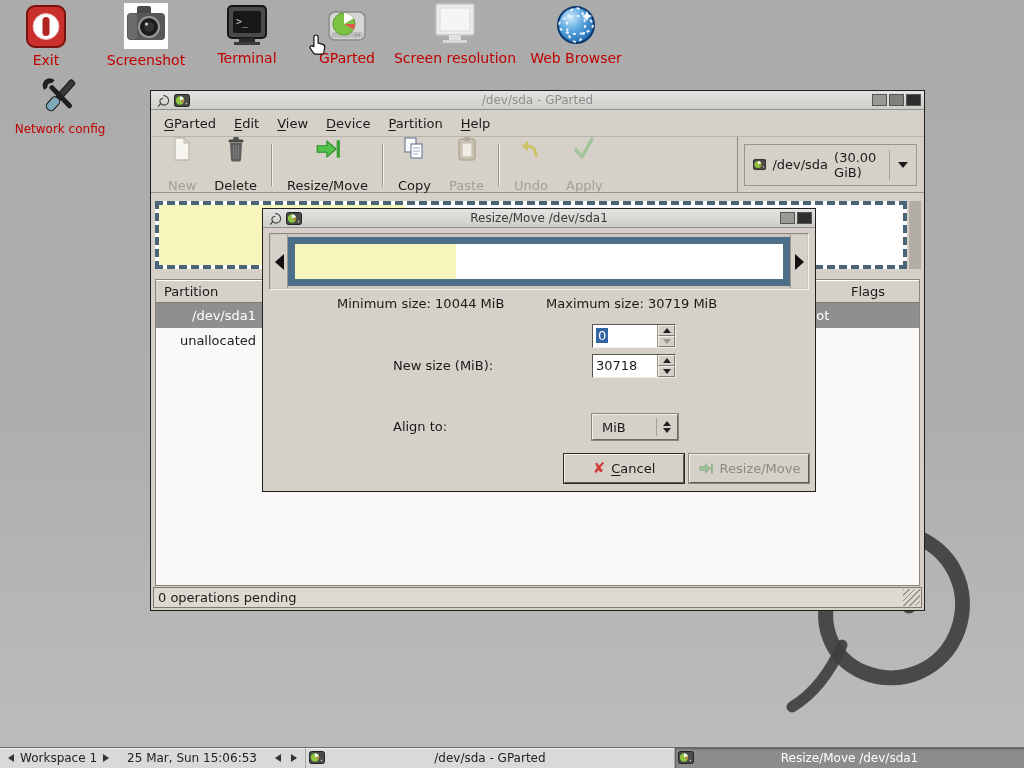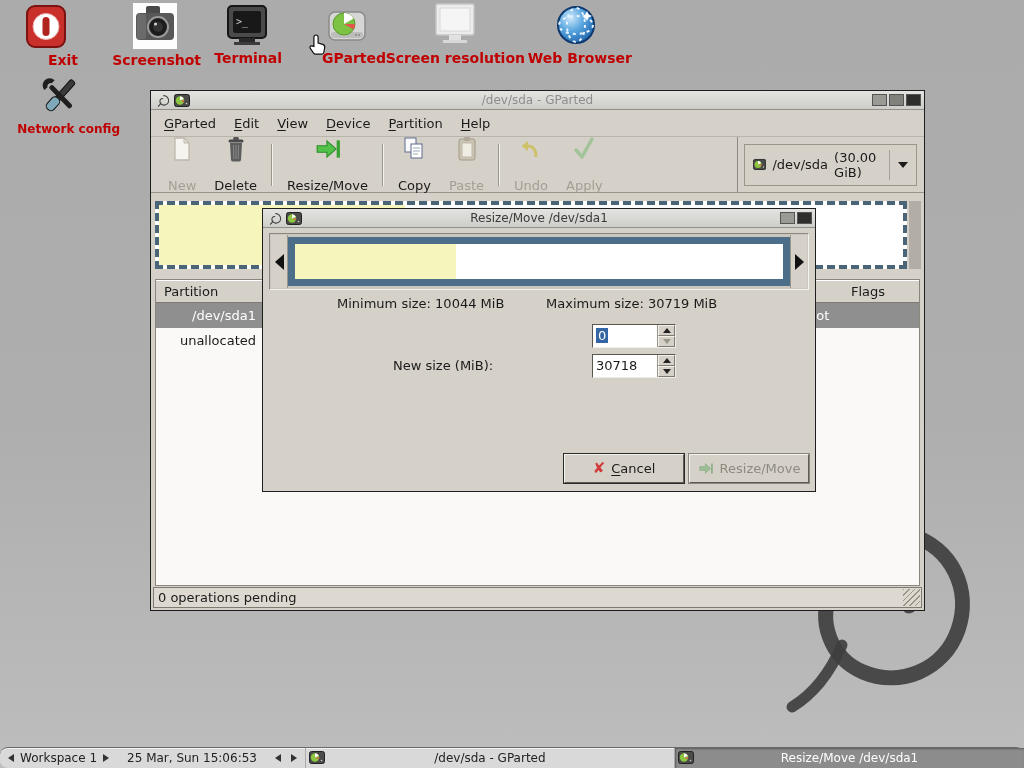--- a/index.html
+++ b/index.html
@@ -5,21 +5,21 @@
   * { margin:0; padding:0; box-sizing:border-box; }
   html,body { width:1024px; height:768px; overflow:hidden; }
   body { font-family:"DejaVu Sans","Liberation Sans",sans-serif; font-size:13px; color:#1a1a1a; }
 
   #desktop { position:relative; width:1024px; height:768px; overflow:hidden;
     background:linear-gradient(180deg,#ABABAB 0%,#AEAEAE 55%,#BDBDBD 100%); }
 
   
   .dicon { position:absolute; text-align:center; z-index:2; cursor:default; }
   .dicon .ic { display:block; margin:0 auto 2px auto; }
-  .dicon .lbl { color:#C00000; font-weight:bold; font-size:14px; white-space:nowrap;text-align:right; }
+  .dicon .lbl { color:#C00000; font-weight:normal; font-size:14px; white-space:nowrap; }
   .dicon.small .lbl { font-size:12px; }
 
   
   .win { position:absolute; background:#D5D1C8; border:1px solid #1e1e1e; }
   .titlebar { position:relative; height:19px; background:linear-gradient(#E3E3E1,#CECEC9);
     border-bottom:1px solid #8f8f8f; display:flex; align-items:center; }
   .titlebar .ticon { margin-left:5px; display:flex; align-items:center; }
   .title-text { position:absolute; left:0; right:0; text-align:center; font-size:12px; }
   .title-inactive { color:#8E8E8E; }
   .title-active { color:#3A3A3A; }
@@ -117,21 +117,21 @@
   .gbtn { position:absolute; top:0; width:120px; height:29px; background:#D5D1C8;
     border:1px solid; border-color:#f4f2ec #5f5b53 #5f5b53 #f4f2ec; outline:1px solid #2a2a2a;
     display:flex; align-items:center; justify-content:center; gap:6px; font-size:13px; }
   .gbtn.noring { outline:1px solid #8a867d; }
   .gbtn .xmark { color:#D23B3B; font-weight:bold; font-size:15px; line-height:1; }
   .gbtn.disabled { color:#8E8A82; }
 
   
   .taskbar { position:absolute; left:0; right:0; bottom:0; height:21px; z-index:50;
     background:#D9D9D9; border-top:1px solid #6a6a6a; box-shadow:inset 0 1px 0 #F2F2F2;
-    display:flex; align-items:center; font-size:12px; color:#222;border-radius:8px; }
+    display:flex; align-items:center; font-size:12px; color:#222; }
   .ws { display:flex; align-items:center; gap:6px; padding:0 8px; }
   .clock { padding:0 10px; white-space:nowrap; }
   .wtri-l { width:0; height:0; border-top:4px solid transparent; border-bottom:4px solid transparent;
     border-right:6px solid #333; }
   .wtri-r { width:0; height:0; border-top:4px solid transparent; border-bottom:4px solid transparent;
     border-left:6px solid #333; }
   .cyc { display:flex; gap:10px; padding:0 8px; }
   .task { height:21px; display:flex; align-items:center; position:relative; }
   .task .ticn { position:absolute; left:3px; top:2px; }
   .task .ttxt { flex:1; text-align:center; white-space:nowrap; overflow:hidden; }
@@ -167,21 +167,21 @@
   <div class="dicon" style="left:14px;top:4px;width:64px;">
     <svg class="ic" width="44" height="46" viewBox="0 0 44 46">
       <rect x="3" y="2" width="38" height="41" rx="8" fill="#C9302C" stroke="#7A1210" stroke-width="2"></rect>
       <circle cx="22" cy="22.5" r="13" fill="#fff"></circle>
       <circle cx="22" cy="22.5" r="13" fill="none" stroke="#E8B0AE" stroke-width="1"></circle>
       <rect x="18.5" y="13" width="7" height="19" rx="3.5" fill="#B02420"></rect>
     </svg>
     <div class="lbl">Exit</div>
   </div>
 
-  <div class="dicon" style="left:109px;top:2px;width:92px;">
+  <div class="dicon" style="left:100px;top:2px;width:92px;">
     <svg class="ic" width="46" height="48" viewBox="0 0 46 48">
       <rect x="1" y="1" width="44" height="46" fill="#FDFDFD"></rect>
       <rect x="14" y="4" width="14" height="9" rx="2" fill="#4a4a4a"></rect>
       <rect x="4" y="11" width="38" height="27" rx="4" fill="#585858"></rect>
       <rect x="5" y="12" width="9" height="25" rx="2" fill="#6b6b6b"></rect>
       <circle cx="26" cy="25" r="10" fill="#1c1c1c" stroke="#9a9a9a" stroke-width="2"></circle>
       <circle cx="26" cy="25" r="5" fill="#333"></circle>
       <circle cx="23.5" cy="22" r="1.6" fill="#cfcfcf"></circle>
     </svg>
     <div class="lbl">Screenshot</div>
@@ -443,20 +443,31 @@
               <span class="tri-u"></span>
             </span>
           <span class="sb">
               <span class="tri-d"></span>
             </span>
         </span>
       </div>
     </div>
 
 
+    <div class="frow" style="top:203px">
+      <span class="flabel">Align to:</span>
+      <div class="combo">
+        <span class="cval">MiB</span>
+        <span class="csep"></span>
+        <span class="cars">
+            <span class="tri-u"></span>
+            <span class="tri-d"></span>
+          </span>
+      </div>
+    </div>
 
     <div class="btnrow">
       <div class="gbtn" style="left:301px">
         <span class="xmark">✘</span>
         <span><u>C</u>ancel</span>
       </div>
       <div class="gbtn noring disabled" style="left:426px">
         <svg width="16" height="15" viewBox="0 0 24 24">
           <path d="M2 9 h9 V4.5 L19.5 12 L11 19.5 V15 H2 z" fill="#9DBE97" stroke="#86A880"></path>
           <rect x="20" y="4" width="3" height="16" fill="#8FB289"></rect>

